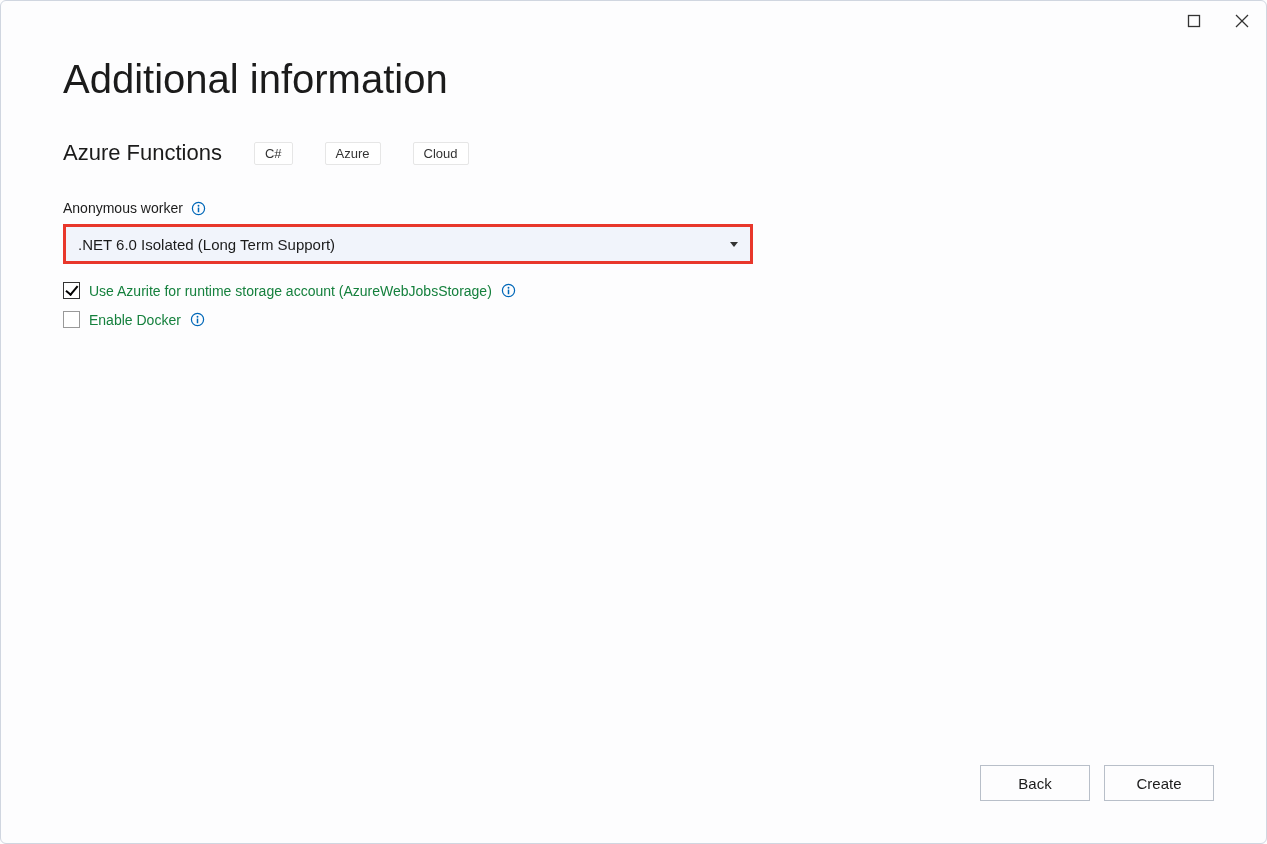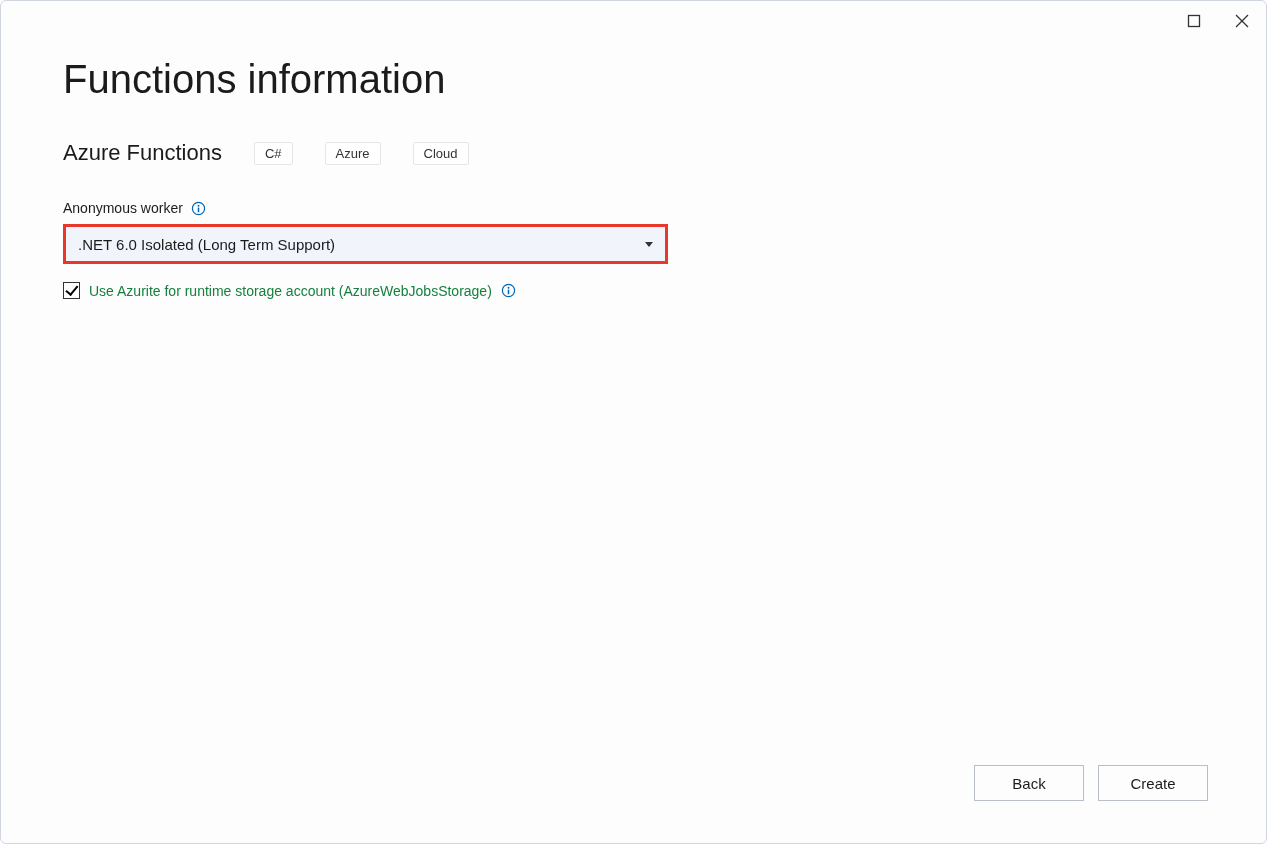--- a/index.html
+++ b/index.html
@@ -81,21 +81,21 @@
     .info-icon {
       display: inline-flex;
       width: 15px;
       height: 15px;
     }
     .info-icon svg {
       width: 15px;
       height: 15px;
     }
     .select-box {
-      width: 605px;
+      width: 690px;
       height: 40px;
       border: 3px solid #e8372b;
       background: #f1f4fb;
       display: flex;
       align-items: center;
       justify-content: space-between;
       padding: 0 12px;
       cursor: pointer;
     }
     .select-box .select-value {
@@ -142,21 +142,21 @@
     }
     .auth-group {
       margin-top: 14px;
     }
     .auth-group .label-row {
       margin-bottom: 10px;
     }
     .footer {
       position: absolute;
       bottom: 42px;
-      right: 58px;
+      right: 52px;
       display: flex;
       gap: 14px;
     }
     .btn {
       width: 110px;
       height: 36px;
       border: 1px solid #b8bfc9;
       background: #fdfdfe;
       font-size: 15px;
       color: #1b1b1b;
@@ -177,21 +177,21 @@
   </span>
   <span class="close-icon">
     <svg viewBox="0 0 14 14">
         <line x1="1" y1="1" x2="13" y2="13" stroke="#333" stroke-width="1.3"></line>
         <line x1="13" y1="1" x2="1" y2="13" stroke="#333" stroke-width="1.3"></line>
       </svg>
   </span>
 </div>
 
 <div class="content">
-  <h1>Functions information</h1>
+  <h1>Additional information</h1>
 
   <div class="subtitle-row">
     <span class="subtitle">Azure Functions</span>
     <span class="tag">C#</span>
     <span class="tag">Azure</span>
     <span class="tag">Cloud</span>
   </div>
 
   <div class="form-group">
     <div class="label-row">
@@ -216,19 +216,30 @@
     <span class="checkbox-label">Use Azurite for runtime storage account (AzureWebJobsStorage)</span>
     <span class="info-icon">
       <svg viewBox="0 0 16 16">
           <circle cx="8" cy="8" r="6.5" fill="none" stroke="#0067b8" stroke-width="1.3"></circle>
           <circle cx="8" cy="5" r="1" fill="#0067b8"></circle>
           <rect x="7.2" y="7" width="1.6" height="5" fill="#0067b8"></rect>
         </svg>
     </span>
   </div>
 
+  <div class="checkbox-row">
+    <span class="checkbox unchecked"></span>
+    <span class="checkbox-label">Enable Docker</span>
+    <span class="info-icon">
+      <svg viewBox="0 0 16 16">
+          <circle cx="8" cy="8" r="6.5" fill="none" stroke="#0067b8" stroke-width="1.3"></circle>
+          <circle cx="8" cy="5" r="1" fill="#0067b8"></circle>
+          <rect x="7.2" y="7" width="1.6" height="5" fill="#0067b8"></rect>
+        </svg>
+    </span>
+  </div>
 
 </div>
 
 <div class="footer">
   <button class="btn">Back</button>
   <button class="btn">Create</button>
 </div>
 
 </body></html>

